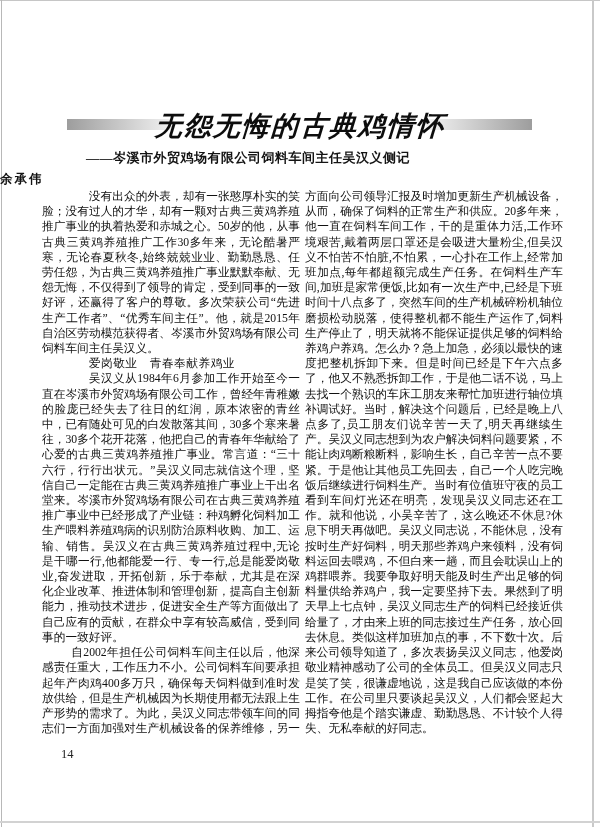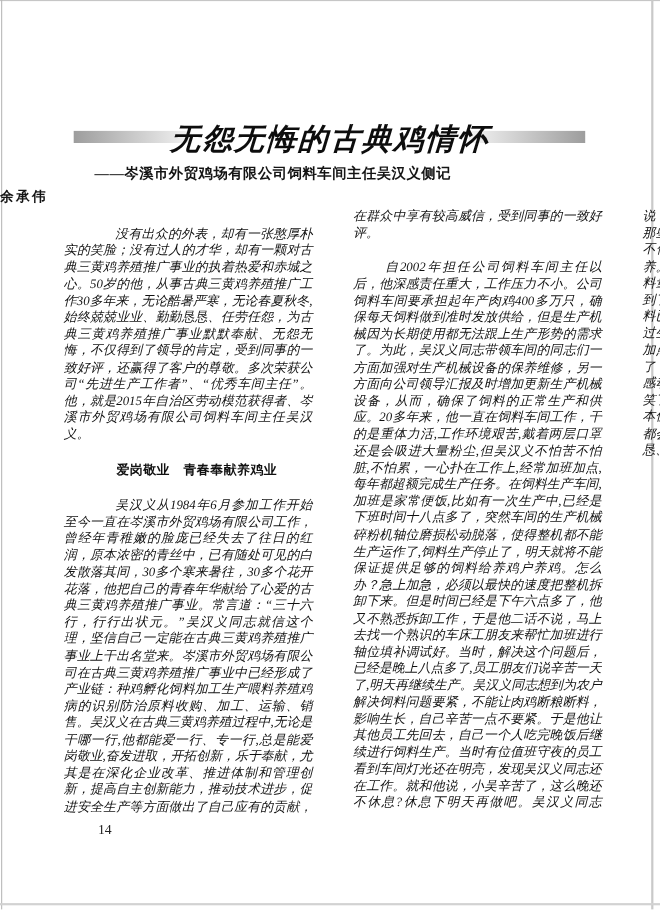--- a/index.html
+++ b/index.html
@@ -40,28 +40,27 @@
     position:absolute;left:0;top:171px;width:600px;text-align:left;
     font-size:12.5px;font-weight:bold;color:#141414;letter-spacing:2px;
   }
 
   
   .article-body{
     position:absolute;left:42px;top:189px;width:521px;height:556px;
     column-count:2;column-gap:5px;column-fill:auto;
     font-size:11.7px;line-height:15.2px;text-align:justify;color:#111;
   }
-  .article-body p{margin:16px;text-indent:4em;font-style:italic;}
+  .article-body p{margin:0;text-indent:4em;}
   .article-body p:last-of-type{text-indent:2.5em;}
-  .article-body h3{margin:17px;font-size:inherit;line-height:inherit;font-weight:bold;text-indent:4em;letter-spacing:0.5px;}
+  .article-body h3{margin:0;font-size:inherit;line-height:inherit;font-weight:normal;text-indent:4em;letter-spacing:0.5px;}
 
   .page-number{
     position:absolute;left:61px;top:747px;font-size:12.5px;color:#222;
     font-family:"Liberation Serif","DejaVu Serif",serif;
-    margin-left:28px;
   }
 </style>
 </head>
 <body>
 
 <div class="canvas">
   <div class="edge top"></div>
   <div class="edge left"></div>
   <div class="edge right"></div>
   <div class="edge bottom"></div>

